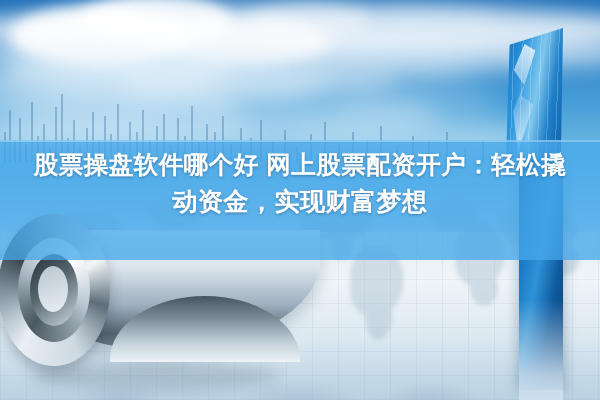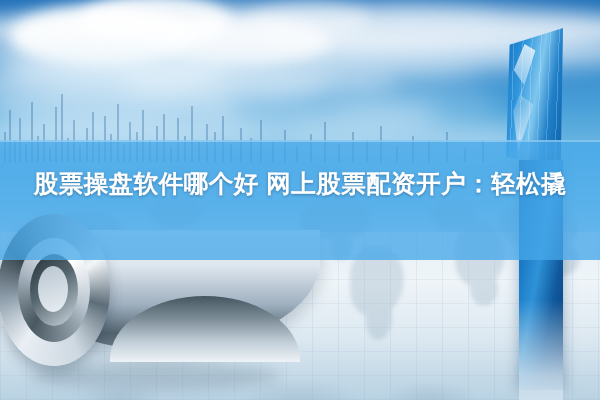--- a/index.html
+++ b/index.html
@@ -267,15 +267,16 @@
   <div class="mtn"></div>
 
   <div class="towerBody"></div>
   <div class="towerBodyFade"></div>
 
   <div class="band"></div>
   <div class="band-top-edge"></div>
 
   <div class="headline">
     <div class="hl-line l1">股票操盘软件哪个好 网上股票配资开户：轻松撬</div>
+    <div class="hl-line l2">动资金，实现财富梦想</div>
   </div>
 
 </div>
 
 </body></html>

